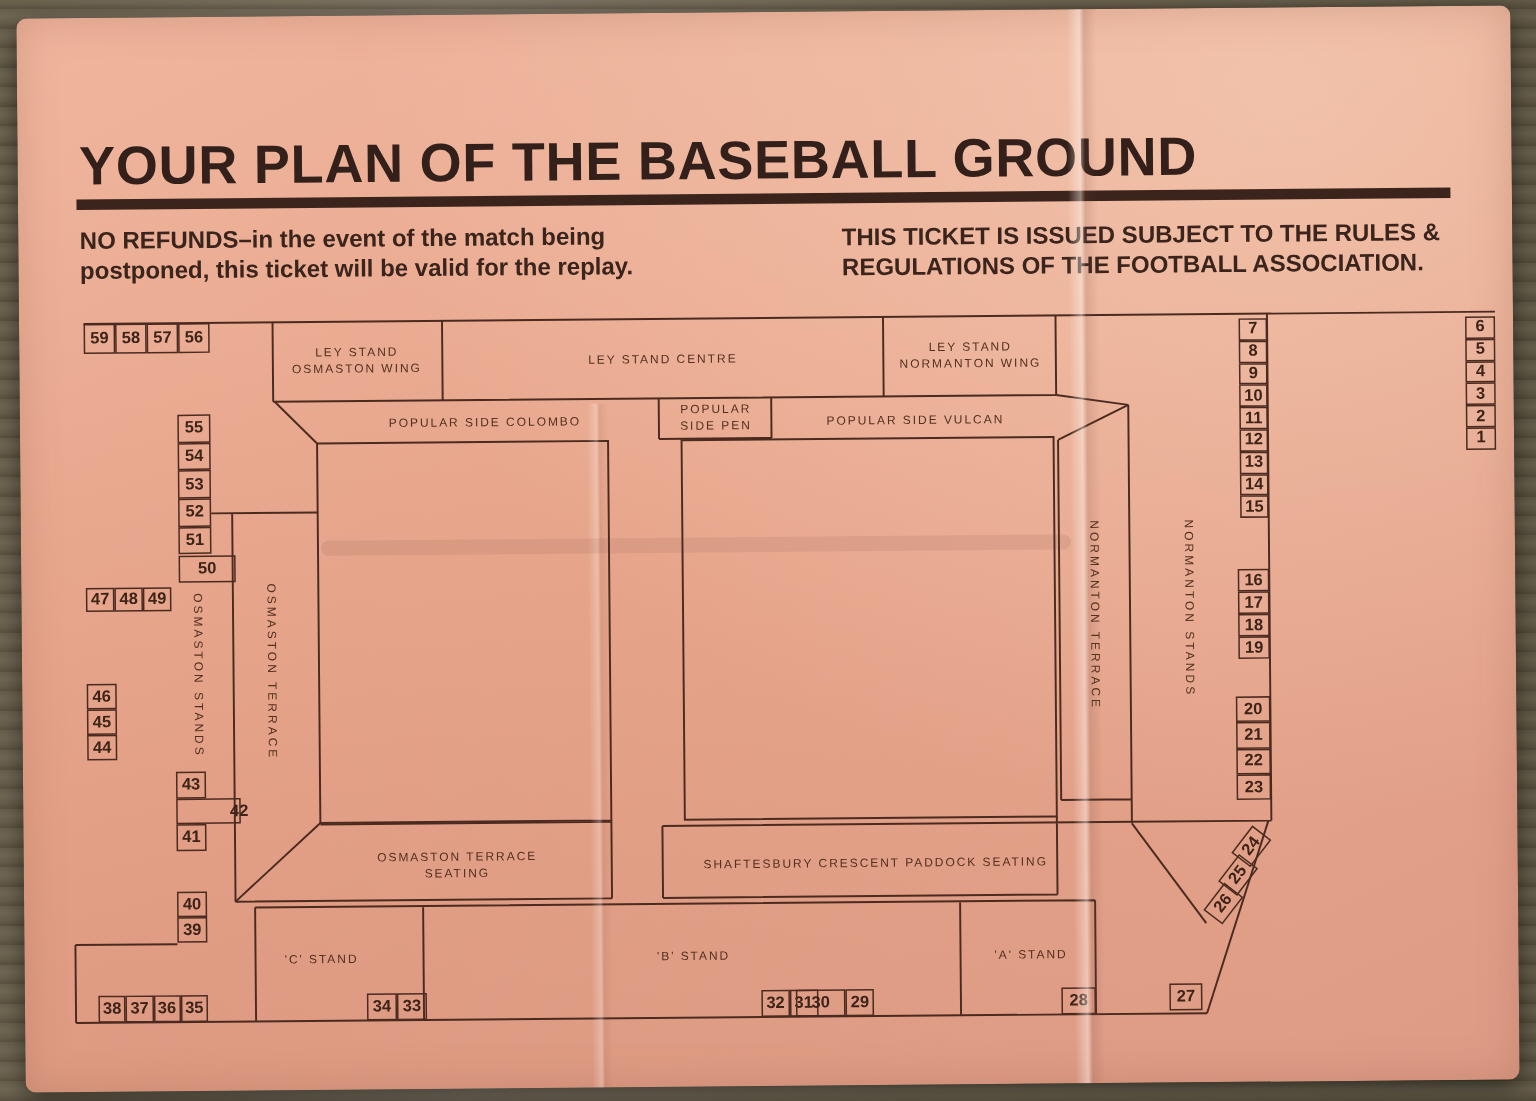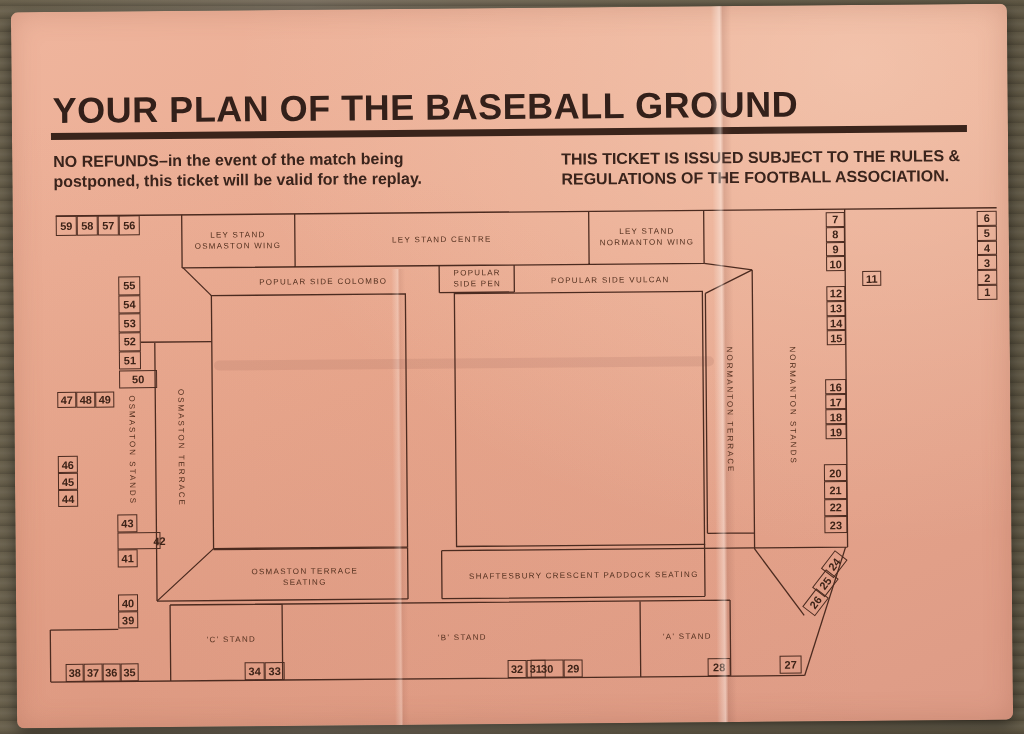--- a/index.html
+++ b/index.html
@@ -104,21 +104,21 @@
   <div class="plan-label" style="left:429px;top:231px;">LEY STAND CENTRE</div>
   <div class="plan-label" style="left:634px;top:230px;">LEY STAND
 NORMANTON WING</div>
   <div class="plan-label" style="left:310px;top:272px;">POPULAR SIDE  COLOMBO</div>
   <div class="plan-label" style="left:464px;top:270px;">POPULAR
 SIDE PEN</div>
   <div class="plan-label" style="left:597px;top:273px;">POPULAR SIDE  VULCAN</div>
   <div class="plan-label" style="left:289px;top:567px;">OSMASTON TERRACE
 SEATING</div>
   <div class="plan-label" style="left:568px;top:568px;">SHAFTESBURY CRESCENT PADDOCK SEATING</div>
-  <div class="plan-label" style="left:215px;top:629px;">'C' STAND</div>
+  <div class="plan-label" style="left:198px;top:629px;">'C' STAND</div>
   <div class="plan-label" style="left:446px;top:629px;">'B' STAND</div>
   <div class="plan-label" style="left:671px;top:630px;">'A' STAND</div>
   <div class="plan-label vert" style="left:117px;top:439px;">OSMASTON STANDS</div>
   <div class="plan-label vert" style="left:166px;top:437px;">OSMASTON TERRACE</div>
   <div class="plan-label vert" style="left:715px;top:404px;">NORMANTON TERRACE</div>
   <div class="plan-label vert" style="left:778px;top:400px;">NORMANTON STANDS</div>
 
   <div id="plan-boxes">
       <div class="nbox" style="left: 43px; top: 204px; width: 21px; height: 20px;">59</div>
       <div class="nbox" style="left: 64px; top: 204px; width: 21px; height: 20px;">58</div>
@@ -150,21 +150,21 @@
       <div class="nbox" style="left: 491px; top: 652px; width: 18.75px; height: 18px;">32</div>
       <div class="nbox" style="left: 509.75px; top: 652px; width: 18.75px; height: 18px;">31</div>
       <div class="nbox" style="left: 514px; top: 652px; width: 33px; height: 18px;">30</div>
       <div class="nbox" style="left: 547.25px; top: 652px; width: 18.75px; height: 18px;">29</div>
       <div class="nbox" style="left: 691px; top: 652px; width: 23px; height: 18px;">28</div>
       <div class="nbox" style="left: 763px; top: 650px; width: 22px; height: 18px;">27</div>
       <div class="nbox" style="left: 813px; top: 207px; width: 19px; height: 14.8px;">7</div>
       <div class="nbox" style="left: 813px; top: 221.8px; width: 19px; height: 14.8px;">8</div>
       <div class="nbox" style="left: 813px; top: 236.6px; width: 19px; height: 14.8px;">9</div>
       <div class="nbox" style="left: 813px; top: 251.4px; width: 19px; height: 14.8px;">10</div>
-      <div class="nbox" style="left: 813px; top: 266.2px; width: 19px; height: 14.8px; margin-left: 36px;">11</div>
+      <div class="nbox" style="left: 813px; top: 266.2px; width: 19px; height: 14.8px;">11</div>
       <div class="nbox" style="left: 813px; top: 281px; width: 19px; height: 14.8px;">12</div>
       <div class="nbox" style="left: 813px; top: 295.8px; width: 19px; height: 14.8px;">13</div>
       <div class="nbox" style="left: 813px; top: 310.6px; width: 19px; height: 14.8px;">14</div>
       <div class="nbox" style="left: 813px; top: 325.4px; width: 19px; height: 14.8px;">15</div>
       <div class="nbox" style="left: 964px; top: 207px; width: 20px; height: 14.8px;">6</div>
       <div class="nbox" style="left: 964px; top: 221.8px; width: 20px; height: 14.8px;">5</div>
       <div class="nbox" style="left: 964px; top: 236.6px; width: 20px; height: 14.8px;">4</div>
       <div class="nbox" style="left: 964px; top: 251.4px; width: 20px; height: 14.8px;">3</div>
       <div class="nbox" style="left: 964px; top: 266.2px; width: 20px; height: 14.8px;">2</div>
       <div class="nbox" style="left: 964px; top: 281px; width: 20px; height: 14.8px;">1</div>

